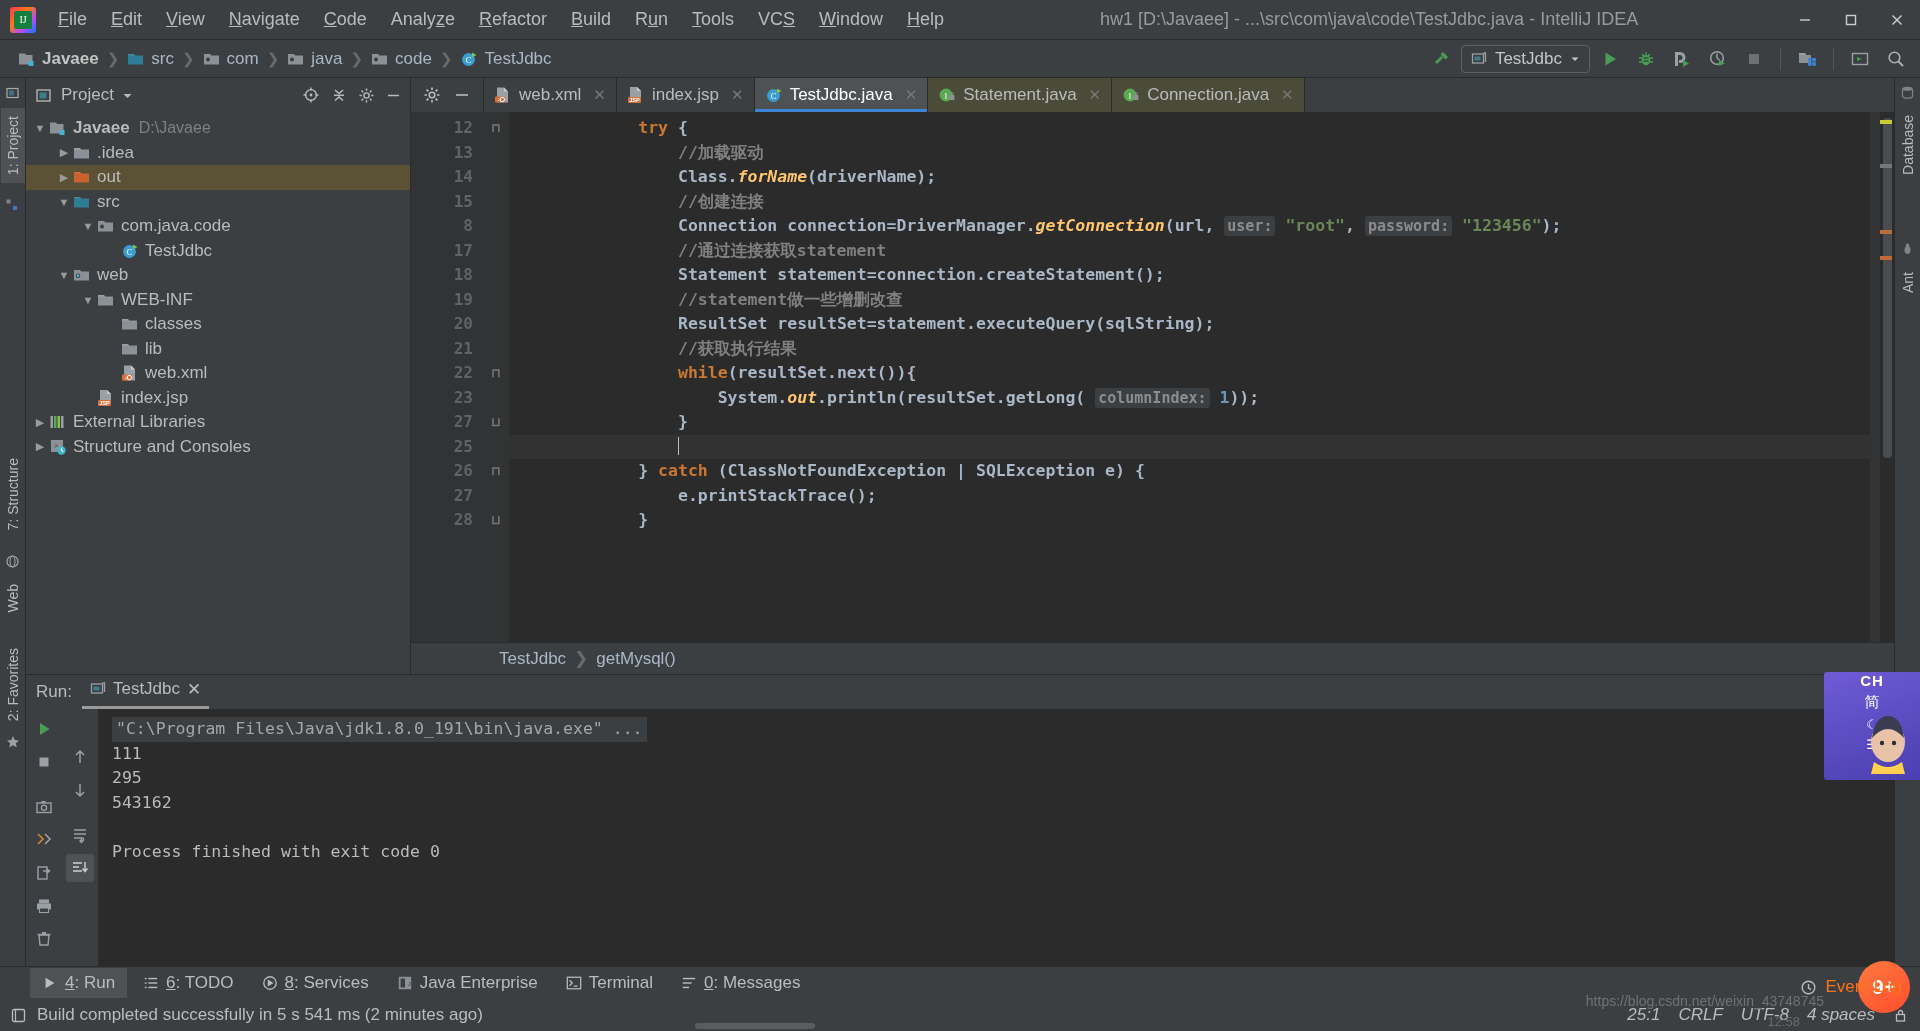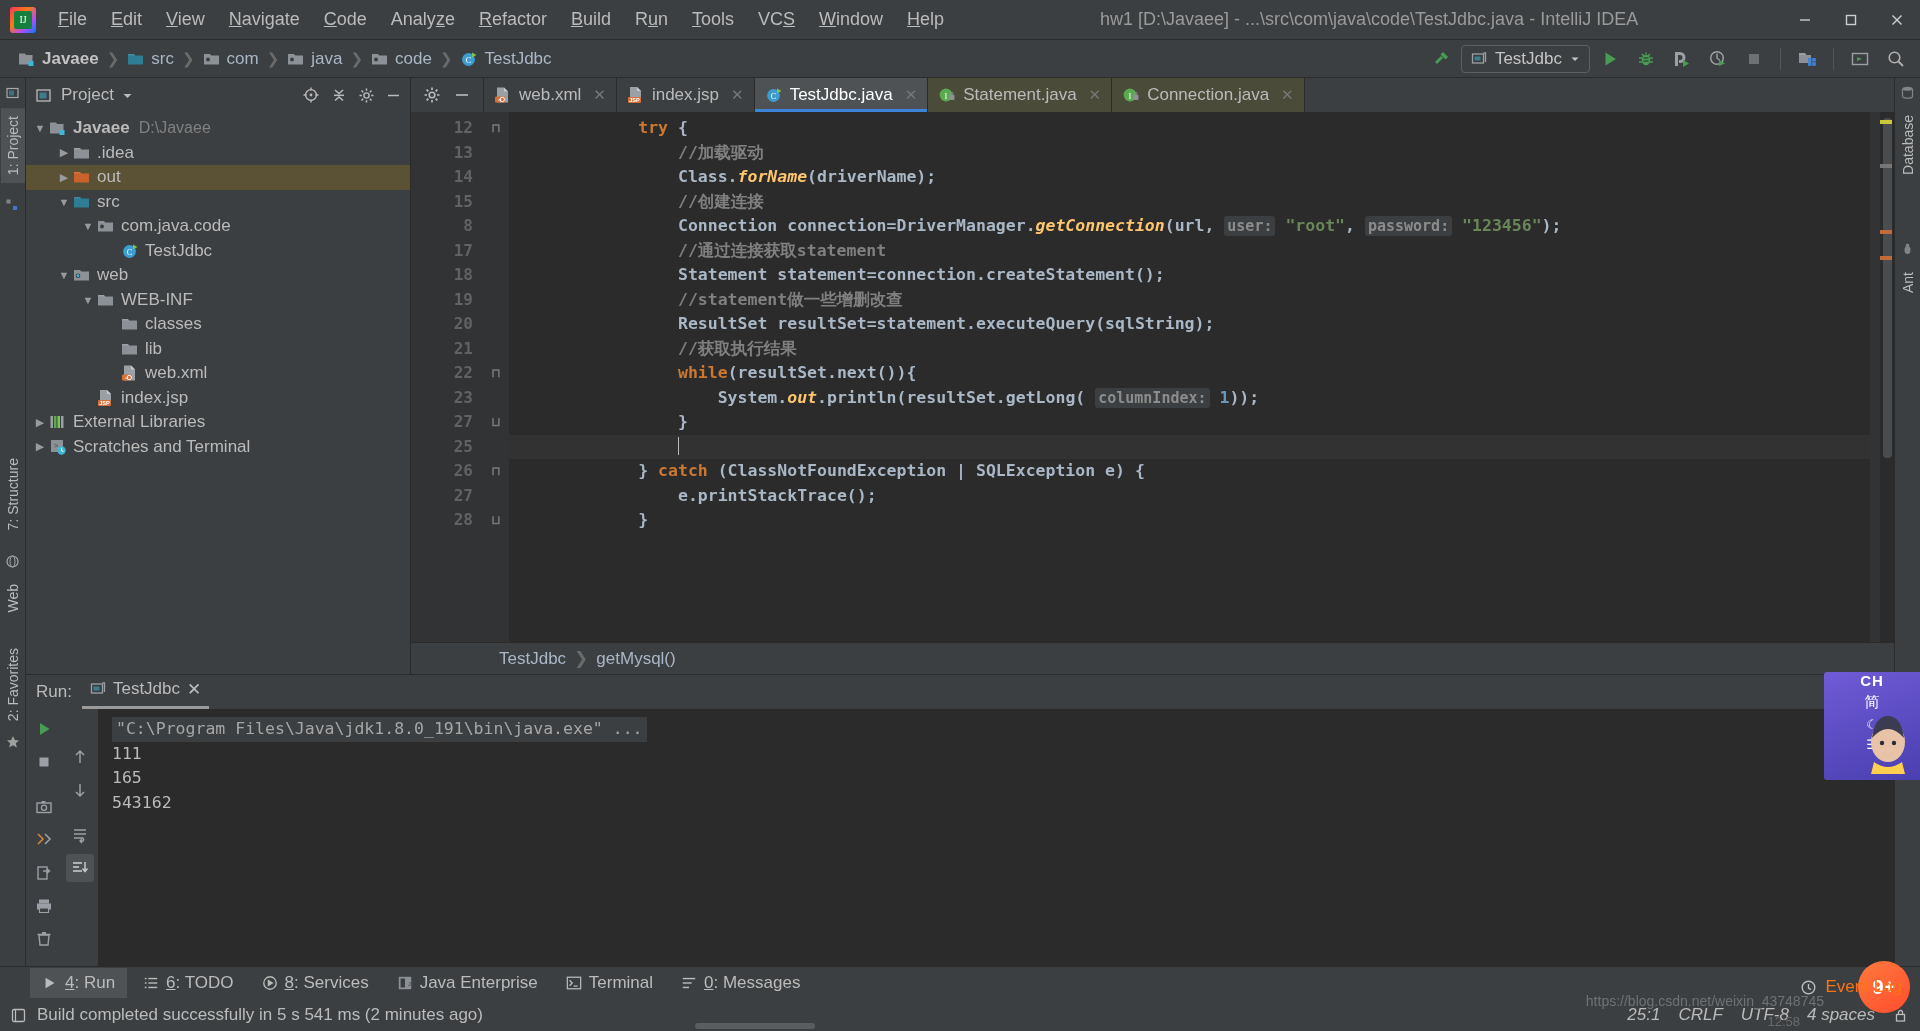--- a/index.html
+++ b/index.html
@@ -573,21 +573,21 @@
               <div class="node" style="padding-left: 6px;">
                 <span class="arrow">▶</span>
                 <span class="ico">
                   <svg width="18" height="18" viewBox="0 0 18 18">
                     <rect x="2" y="2" width="12" height="12" fill="#8b9196"></rect>
                     <text x="5" y="10" font-size="7" fill="#3c3f41" font-family="Liberation Mono">&gt;</text>
                     <circle cx="12.5" cy="12.5" r="4.2" fill="#3eb7d6"></circle>
                     <path d="M12.5 9.8 v2.7 l1.8 1.1" stroke="#fff" stroke-width="1.1" fill="none"></path>
                   </svg>
                 </span>
-                <span class="nlabel">Scratches and Terminal</span>
+                <span class="nlabel">Structure and Consoles</span>
               </div>
             </div>
         </div>
 
         <div class="editor">
           <div class="tabs" id="tabs">
               <div class="tab-tools">
                 <span>
                   <svg width="18" height="18" viewBox="0 0 18 18">
                     <circle cx="9" cy="9" r="2.8" fill="none" stroke="#bbb" stroke-width="1.6"></circle>
@@ -813,23 +813,24 @@
                   <line x1="2" y1="4" x2="11" y2="4" stroke="#c8c8c8" stroke-width="1.6"></line>
                   <line x1="2" y1="8" x2="8" y2="8" stroke="#c8c8c8" stroke-width="1.6"></line>
                   <line x1="2" y1="12" x2="11" y2="12" stroke="#c8c8c8" stroke-width="1.6"></line>
                   <path d="M14 3 v9 M11.5 9.5 L14 12.5 L16.5 9.5" stroke="#c8c8c8" stroke-width="1.5" fill="none"></path>
                 </svg>
             </div>
           </div>
           <div class="console" id="console">
               <div class="coline"><span class="cmdline">"C:\Program Files\Java\jdk1.8.0_191\bin\java.exe" ...</span></div>
               <div class="coline">111</div>
-              <div class="coline">165</div>
+              <div class="coline">295</div>
               <div class="coline">543162</div>
               <div class="coline"></div>
+              <div class="coline">Process finished with exit code 0</div>
             </div>
         </div>
       </div>
     </div>
 
     <div class="rstrip">
       <div class="vicon">
         <svg width="13" height="13" viewBox="0 0 13 13">
             <ellipse cx="6.5" cy="2.8" rx="5" ry="2" fill="#8b9196"></ellipse>
             <path d="M1.5 2.8 v7.4 a5 2 0 0 0 10 0 V2.8" fill="none" stroke="#8b9196" stroke-width="1.2"></path>

